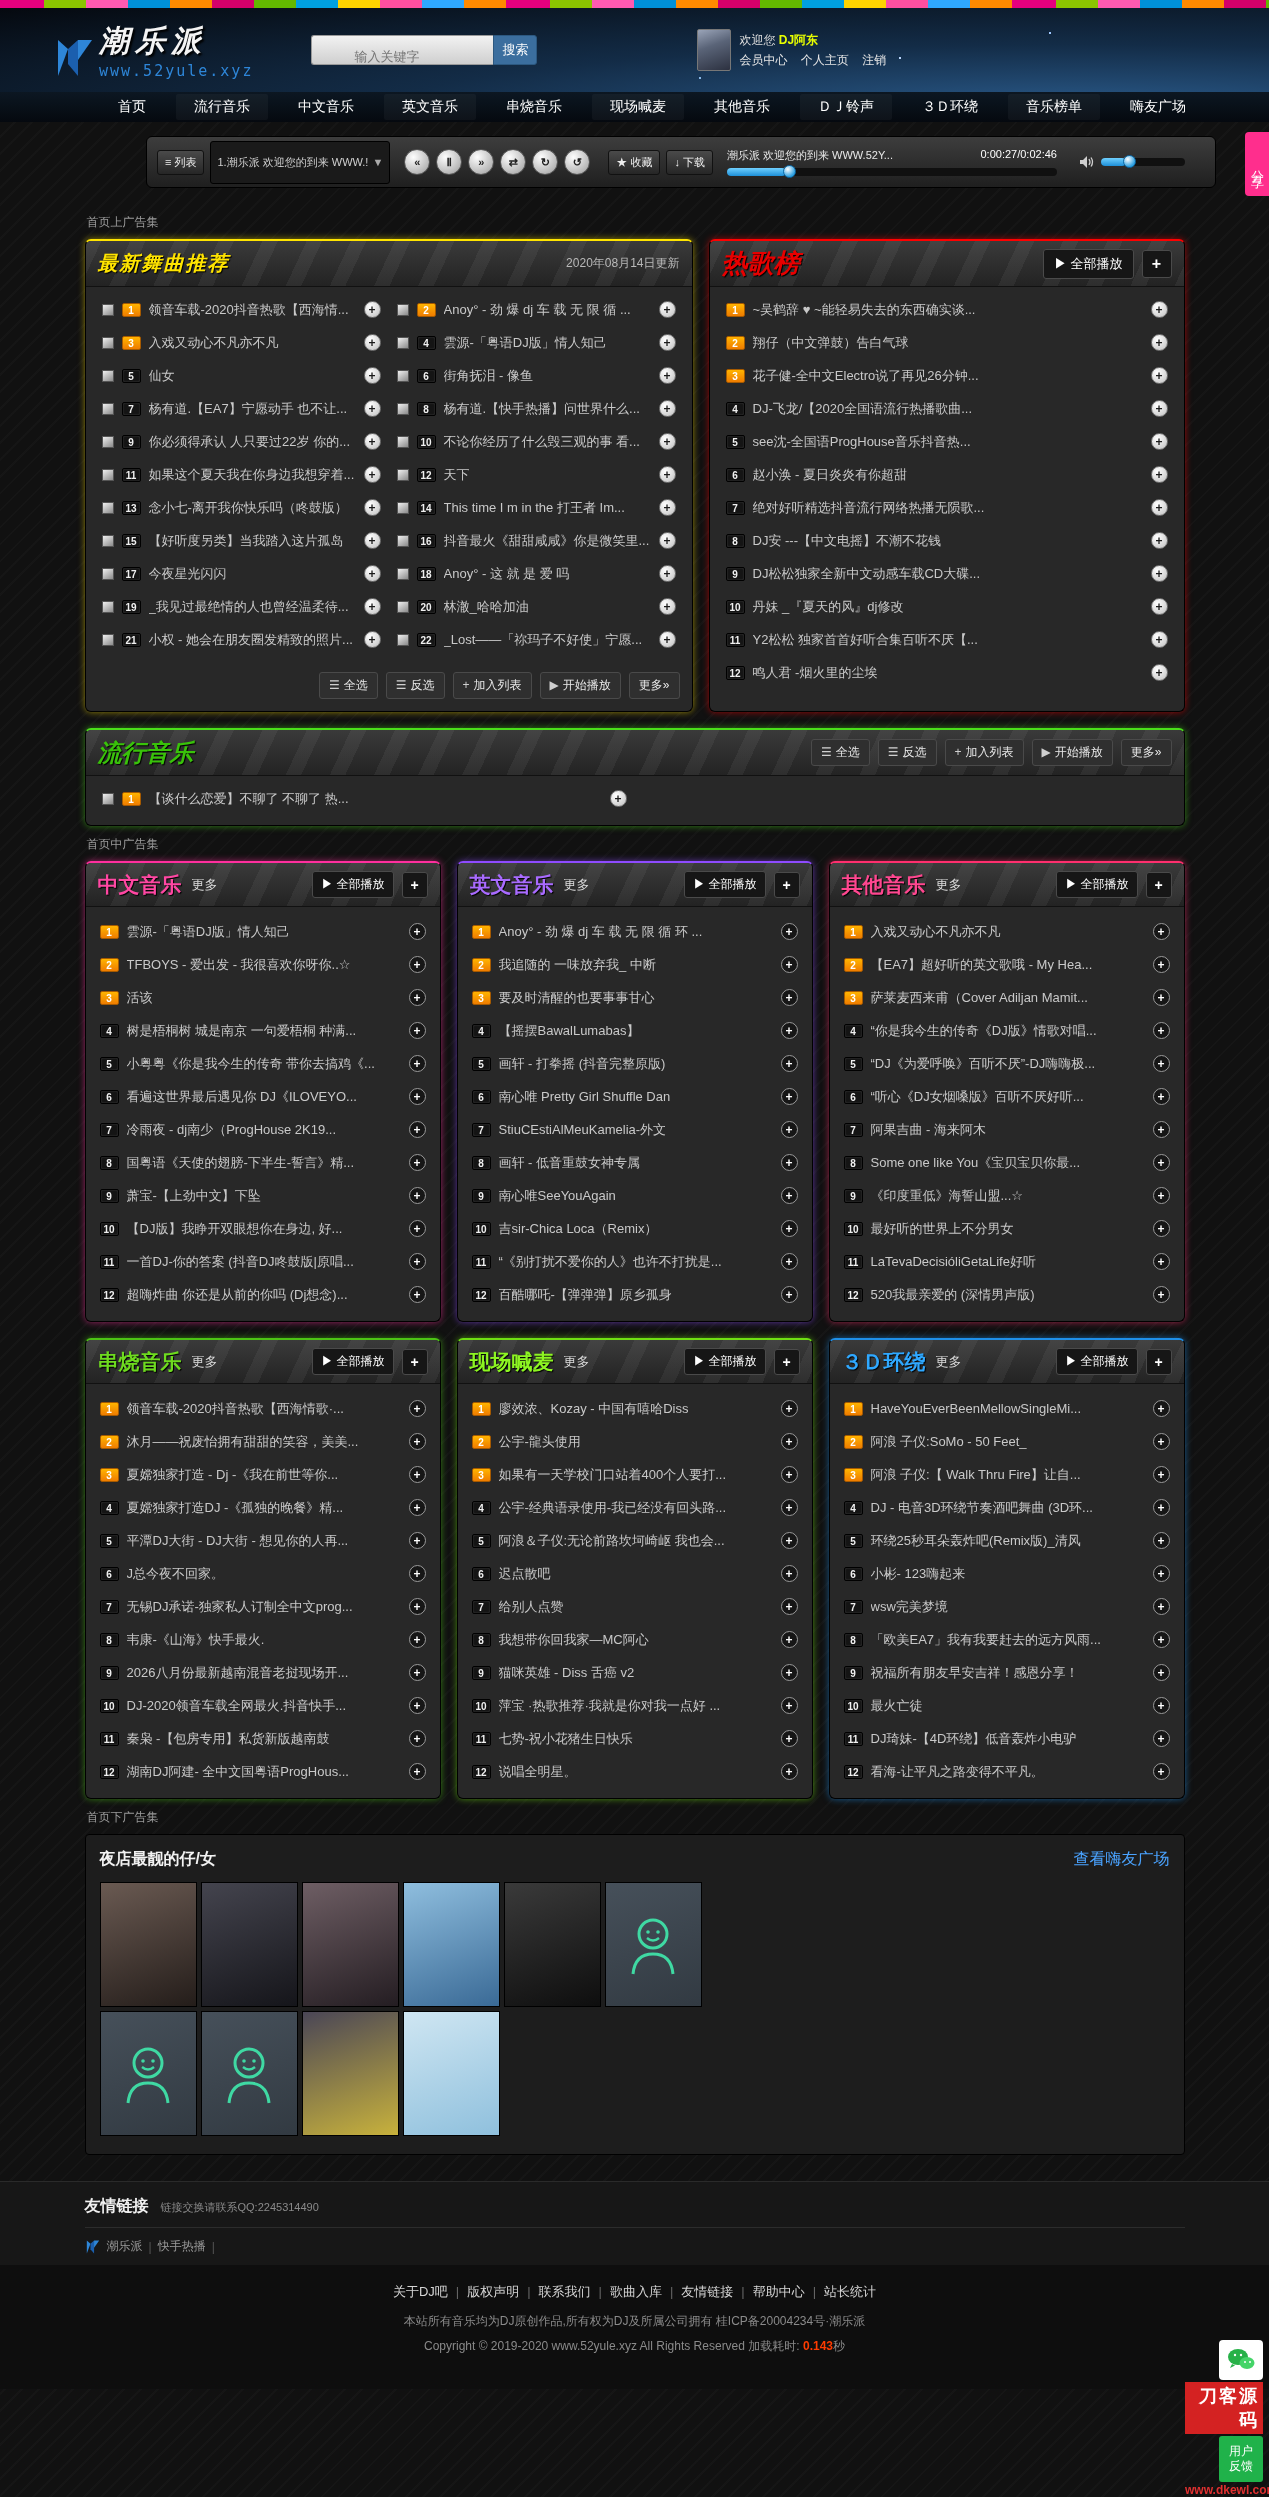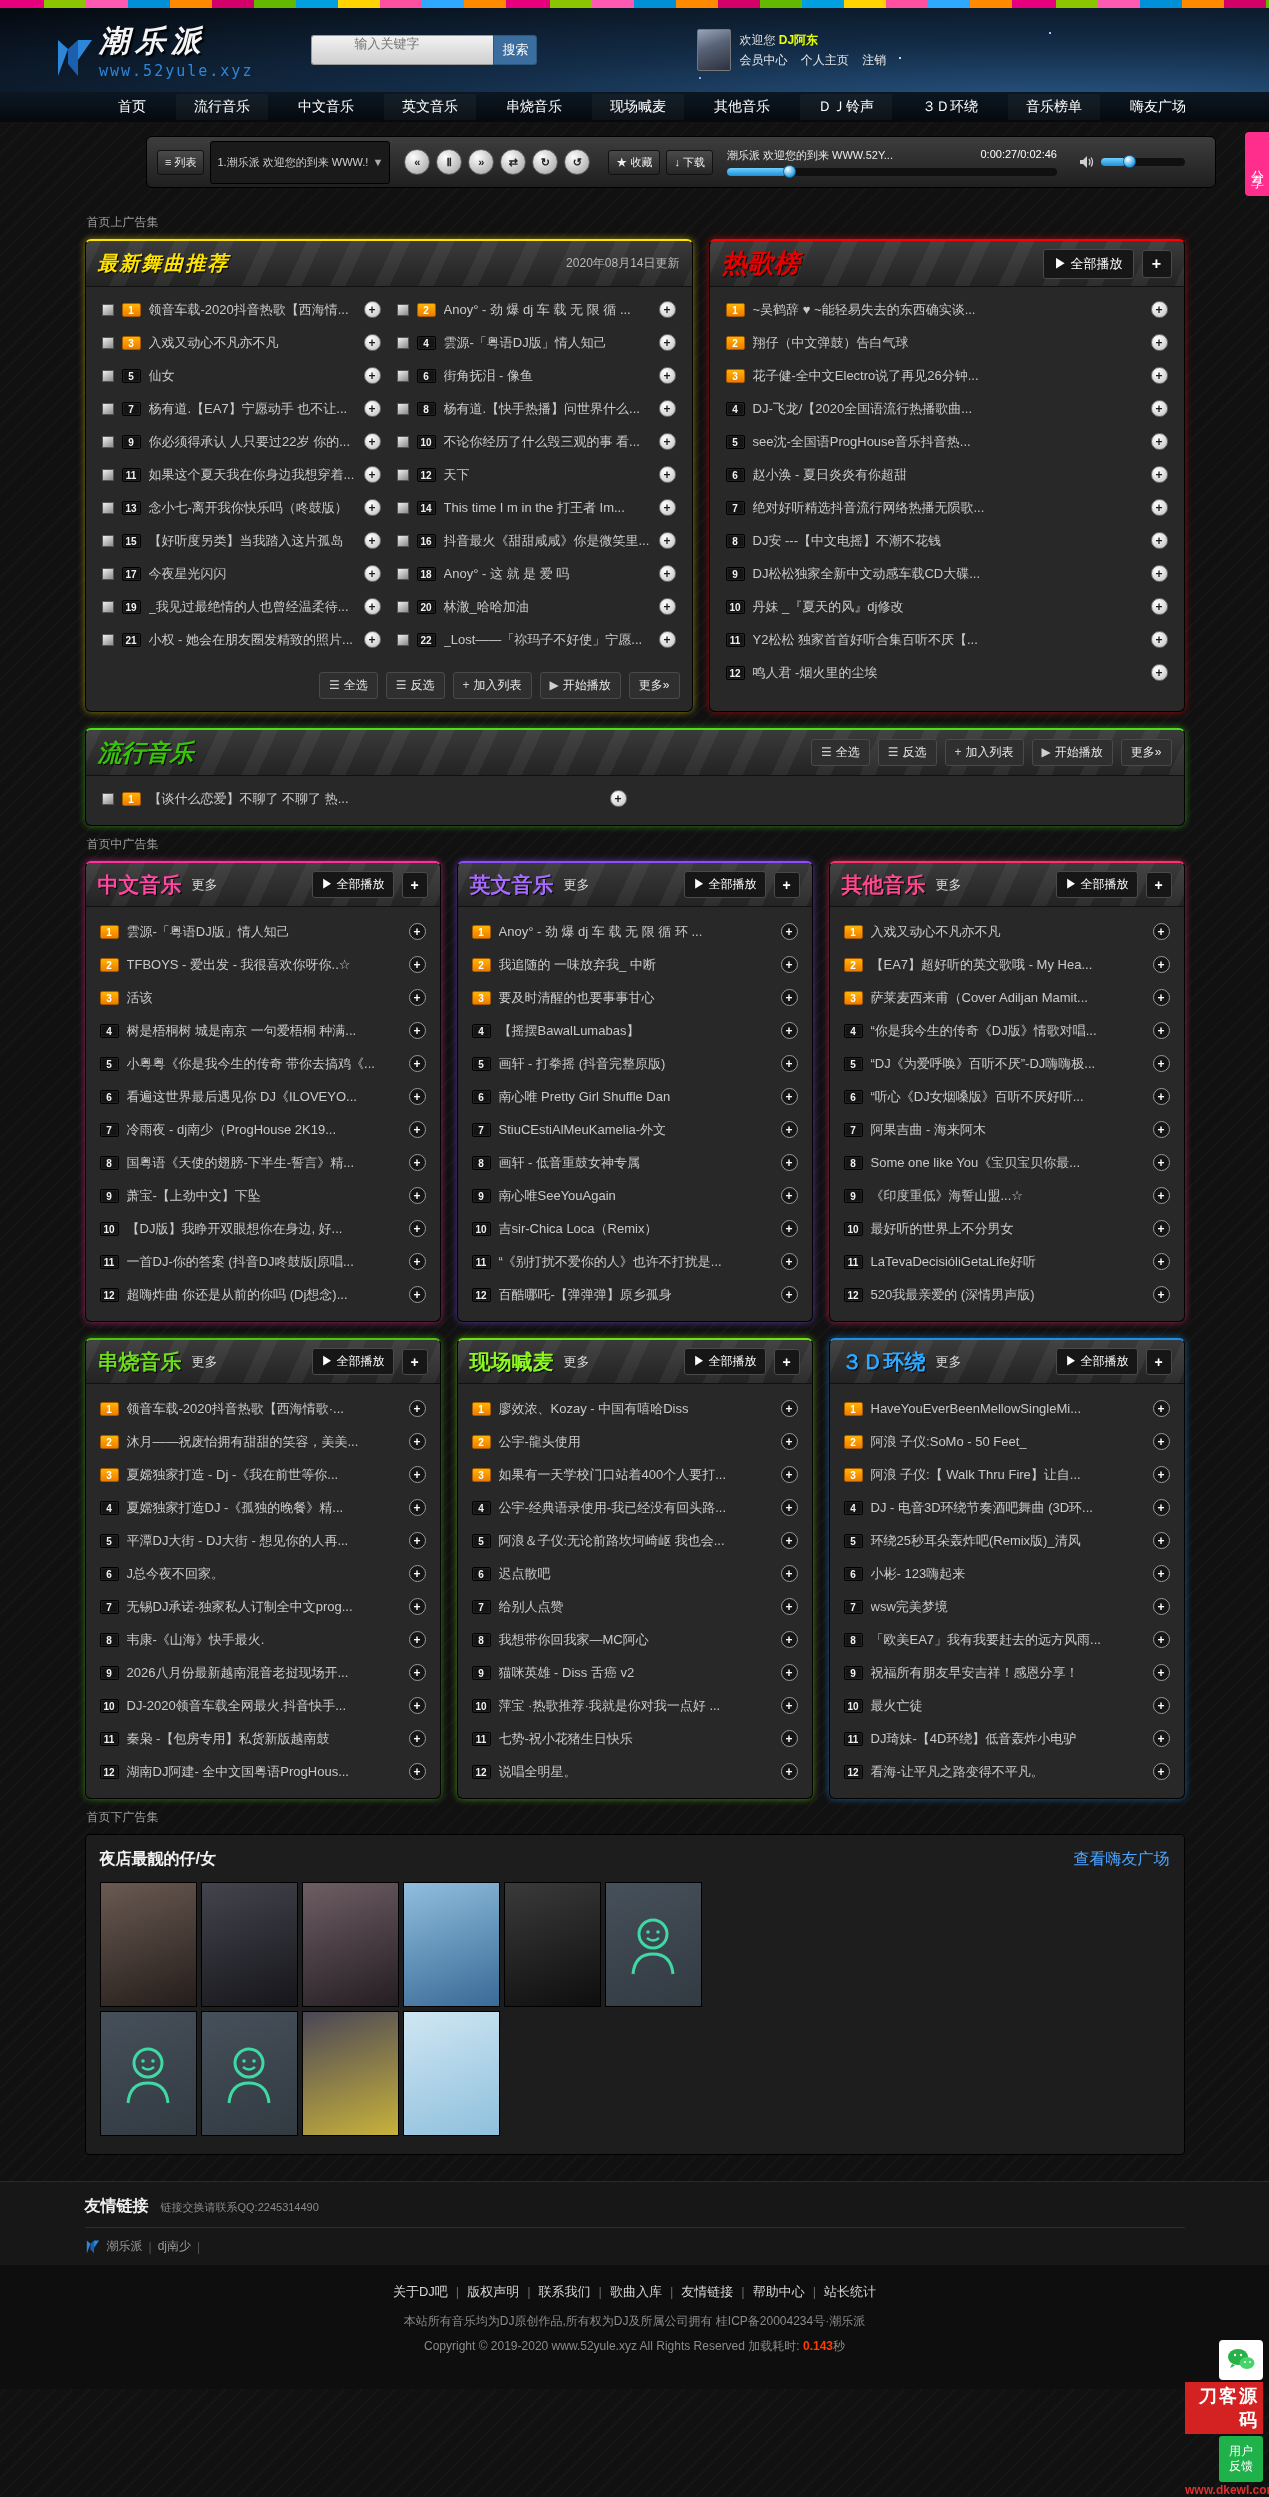--- a/index.html
+++ b/index.html
@@ -21,21 +21,21 @@
       radial-gradient(3px 3px at 1050px 25px, #9fc8ff 50%, transparent 51%),
       radial-gradient(2px 2px at 700px 70px, #89b8e8 50%, transparent 51%),
       radial-gradient(ellipse at 85% 120%, #2a5a8a 0%, #132c47 45%, #05090f 100%);
       display:flex; align-items:center; }
   .logo { display:flex; align-items:flex-end; margin-left:55px; cursor:pointer; }
   .logo svg { width:40px; height:44px; }
   .logo-text { margin-left:4px; }
   .logo-title { color:#f4f4f4; font-size:30px; font-weight:bold; font-style:italic; letter-spacing:6px; text-shadow:2px 2px 2px #000; font-family:"DejaVu Serif",serif; }
   .logo-sub { color:#2e86d8; font-size:15px; letter-spacing:2px; font-family:"DejaVu Sans Mono",monospace; }
   .search { display:flex; margin-left:58px; height:30px; }
-  .search .sbox { display:flex; align-items:flex-start; width:182px; background:linear-gradient(#f2f2f2,#cfcfcf); border:1px solid #999; border-right:none; border-radius:3px 0 0 3px; padding:0 6px;gap:36px; }
+  .search .sbox { display:flex; align-items:flex-end; width:182px; background:linear-gradient(#f2f2f2,#cfcfcf); border:1px solid #999; border-right:none; border-radius:3px 0 0 3px; padding:0 6px;gap:36px; }
   .search input { border:none; outline:none; background:transparent; font-size:13px; color:#333; width:150px; }
   .search button { width:44px; background:#3b6e9e; color:#fff; border:1px solid #2c5880; border-radius:0 3px 3px 0; font-size:13px; cursor:pointer; }
   .user { display:flex; margin-left:160px; align-items:center; }
   .user .avatar { width:34px; height:42px; border-radius:2px; border:1px solid #777;
       background:linear-gradient(160deg,#9aa4b8 0%, #5a6478 40%, #2c3140 100%); cursor:pointer; }
   .user .utext { margin-left:8px; font-size:12px; color:#ddd; line-height:20px; }
   .uname { color:#e8ff00; font-weight:bold; }
   .ulinks span { color:#e5e5e5; margin-right:10px; cursor:pointer; }
 
   
@@ -983,21 +983,21 @@
         <span class="friends-note">链接交换请联系QQ:2245314490</span>
       </div>
       <div class="friends-links" id="friends-links">
         <svg class="flogo" viewBox="0 0 40 44">
           <path d="M3 4 L13 13 L3 40 Z" fill="#2e86d8"></path>
           <path d="M13 13 L23 4 L23 40 L13 28 Z" fill="#1b5fae"></path>
           <path d="M23 4 L37 4 L23 24 Z" fill="#2e86d8"></path>
         </svg>
       <span class="friend-link">潮乐派</span>
           <span class="friend-sep">|</span>
-          <span class="friend-link">dj南少</span>
+          <span class="friend-link">快手热播</span>
           <span class="friend-sep">|</span>
         </div>
     </div>
   </div>
 
   <footer>
     <div class="foot-links" id="foot-links"><span class="flink">关于DJ吧</span><span class="fsep">|</span><span class="flink">版权声明</span><span class="fsep">|</span><span class="flink">联系我们</span><span class="fsep">|</span><span class="flink">歌曲入库</span><span class="fsep">|</span><span class="flink">友情链接</span><span class="fsep">|</span><span class="flink">帮助中心</span><span class="fsep">|</span><span class="flink">站长统计</span></div>
     <div class="foot-line">本站所有音乐均为DJ原创作品,所有权为DJ及所属公司拥有 桂ICP备20004234号·潮乐派</div>
     <div class="foot-line">
       <span>Copyright © 2019-2020 www.52yule.xyz All Rights Reserved 加载耗时: </span><span class="load-time">0.143</span><span>秒</span>

